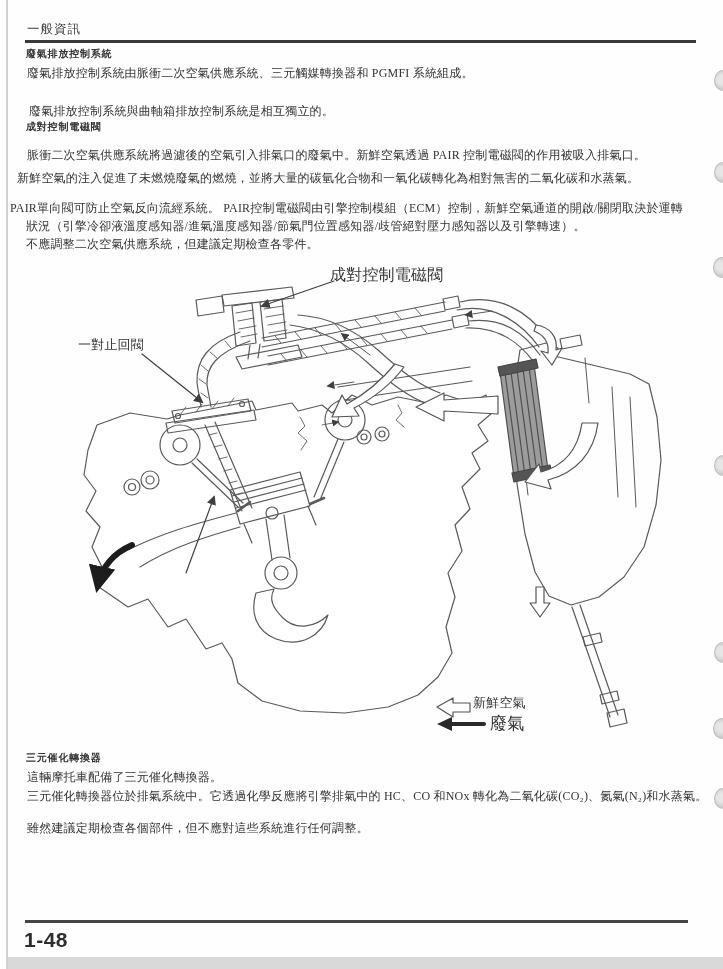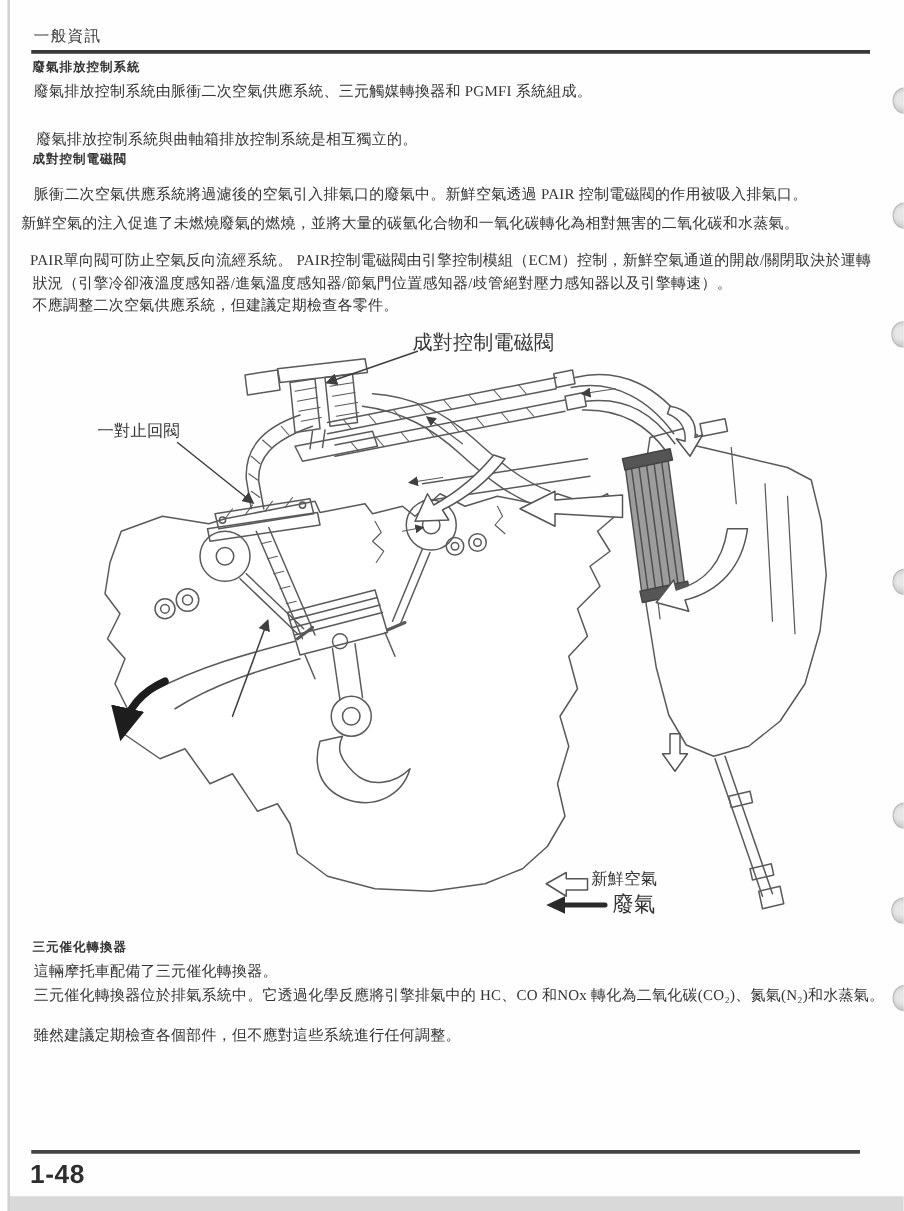--- a/index.html
+++ b/index.html
@@ -40,21 +40,21 @@
 <div class="abs small-label" style="left:27px;top:21px">一般資訊</div>
 <div class="abs rule-thick" style="left:25px;top:40px;width:671px"></div>
 
 <div class="abs hd" style="left:26px;top:47px">廢氣排放控制系統</div>
 <div class="abs txt" style="left:27px;top:65px">廢氣排放控制系統由脈衝二次空氣供應系統、三元觸媒轉換器和 PGMFI 系統組成。</div>
 <div class="abs txt" style="left:29px;top:103px">廢氣排放控制系統與曲軸箱排放控制系統是相互獨立的。</div>
 
 <div class="abs hd" style="left:26px;top:120px">成對控制電磁閥</div>
 <div class="abs txt" style="left:27px;top:147px">脈衝二次空氣供應系統將過濾後的空氣引入排氣口的廢氣中。新鮮空氣透過 PAIR 控制電磁閥的作用被吸入排氣口。</div>
 <div class="abs txt" style="left:17px;top:170px">新鮮空氣的注入促進了未燃燒廢氣的燃燒，並將大量的碳氫化合物和一氧化碳轉化為相對無害的二氧化碳和水蒸氣。</div>
-<div class="abs txt" style="left:24px;top:200px">PAIR單向閥可防止空氣反向流經系統。 PAIR控制電磁閥由引擎控制模組（ECM）控制，新鮮空氣通道的開啟/關閉取決於運轉</div>
+<div class="abs txt" style="left:10px;top:200px">PAIR單向閥可防止空氣反向流經系統。 PAIR控制電磁閥由引擎控制模組（ECM）控制，新鮮空氣通道的開啟/關閉取決於運轉</div>
 <div class="abs txt" style="left:26px;top:218px">狀況（引擎冷卻液溫度感知器/進氣溫度感知器/節氣門位置感知器/歧管絕對壓力感知器以及引擎轉速）。</div>
 <div class="abs txt" style="left:26px;top:236px">不應調整二次空氣供應系統，但建議定期檢查各零件。</div>
 
 <div class="abs txt" style="left:330px;top:266px;font-size:16px">成對控制電磁閥</div>
 <div class="abs txt" style="left:78px;top:336px;font-size:13px">一對止回閥</div>
 <div class="abs txt" style="left:118px;top:569px;font-size:13px">排氣口</div>
 <div class="abs txt" style="left:473px;top:694px;font-size:13px">新鮮空氣</div>
 <div class="abs txt" style="left:490px;top:715px;font-size:17px">廢氣</div>
 
 <div class="abs" style="left:0;top:255px;width:723px;height:510px">

